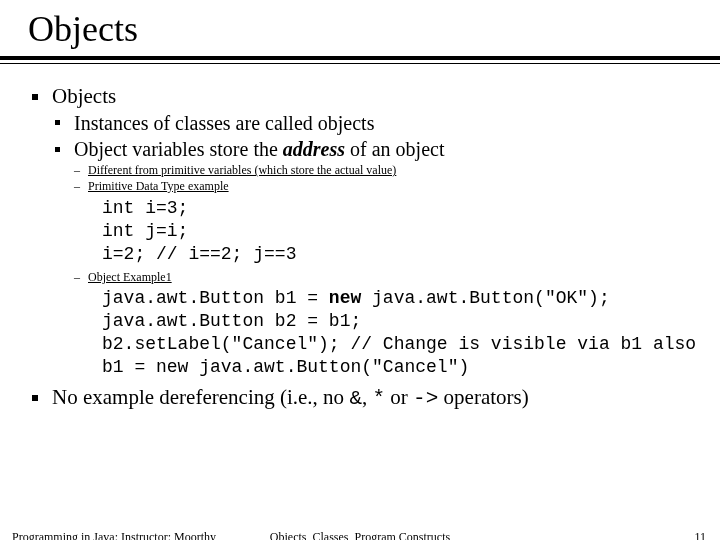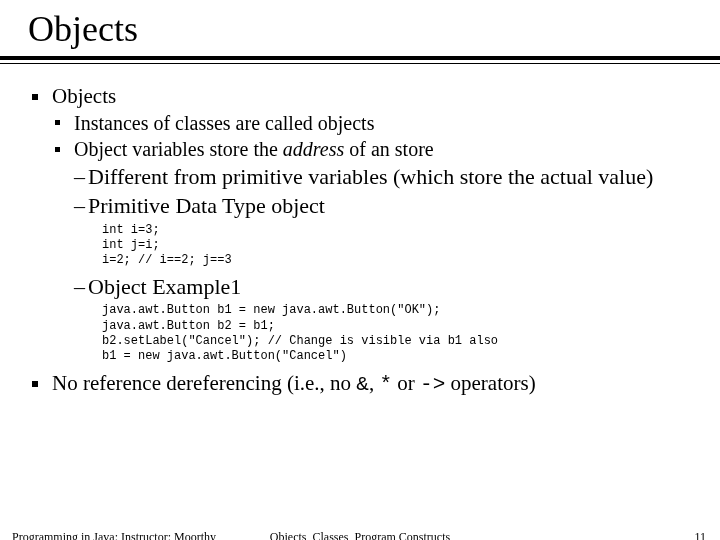--- a/index.html
+++ b/index.html
@@ -77,37 +77,38 @@
     background: #000;
   }
   .dash-list {
     list-style: none;
     padding: 0;
     margin: 2px 0 0 0;
   }
   .dash-list > li {
     position: relative;
     padding-left: 14px;
-    font-size: 22px;
+    font-size: 12px;
     line-height: 1.3;
+    text-decoration: underline;
   }
   .dash-list > li::before {
     content: "–";
     position: absolute;
     left: 0;
     top: 0;
   }
   .code {
     font-family: "Courier New", Courier, monospace;
-    font-size: 12px;
+    font-size: 18px;
     white-space: pre;
     margin: 2px 0 4px 28px;
     line-height: 1.28;
   }
-  .bold { font-weight: normal; }
+  .bold { font-weight: bold; }
   .ital { font-style: italic; }
   .mono { font-family: "Courier New", Courier, monospace; }
   .footer {
     position: absolute;
     bottom: 10px;
     left: 0;
     width: 720px;
     font-size: 12px;
     font-family: "Times New Roman", serif;
   }
@@ -137,41 +138,41 @@
 
   <div class="content">
     <ul class="lvl1">
       <li>
         <span>Objects</span>
         <ul class="lvl2">
           <li>
             <span>Instances of classes are called objects</span>
           </li>
           <li>
-            <span>Object variables store the </span><span class="bold ital">address</span><span> of an store</span>
+            <span>Object variables store the </span><span class="bold ital">address</span><span> of an object</span>
             <ul class="dash-list">
               <li>Different from primitive variables (which store the actual value)</li>
-              <li>Primitive Data Type object</li>
+              <li>Primitive Data Type example</li>
             </ul>
             <div class="code">int i=3;
 int j=i;
 i=2; // i==2; j==3</div>
             <ul class="dash-list">
               <li>Object Example1</li>
             </ul>
             <div class="code"><span></span><span>java.awt.Button b1 = </span><span class="bold">new</span><span> java.awt.Button("OK");</span>
 <span>java.awt.Button b2 = b1;</span>
 <span>b2.setLabel("Cancel"); // Change is visible via b1 also</span>
 <span>b1 = new java.awt.Button("Cancel")</span></div>
           </li>
         </ul>
       </li>
 
       <li>
-        <span>No reference dereferencing (i.e., no </span><span class="mono">&amp;</span><span>, </span><span class="mono">*</span><span> or </span><span class="mono">-&gt;</span><span> operators)</span>
+        <span>No example dereferencing (i.e., no </span><span class="mono">&amp;</span><span>, </span><span class="mono">*</span><span> or </span><span class="mono">-&gt;</span><span> operators)</span>
       </li>
     </ul>
   </div>
 
   <div class="footer">
     <div class="left">Programming in Java; Instructor: Moorthy</div>
     <div class="center">Objects, Classes, Program Constructs</div>
     <div class="right">11</div>
   </div>
 

